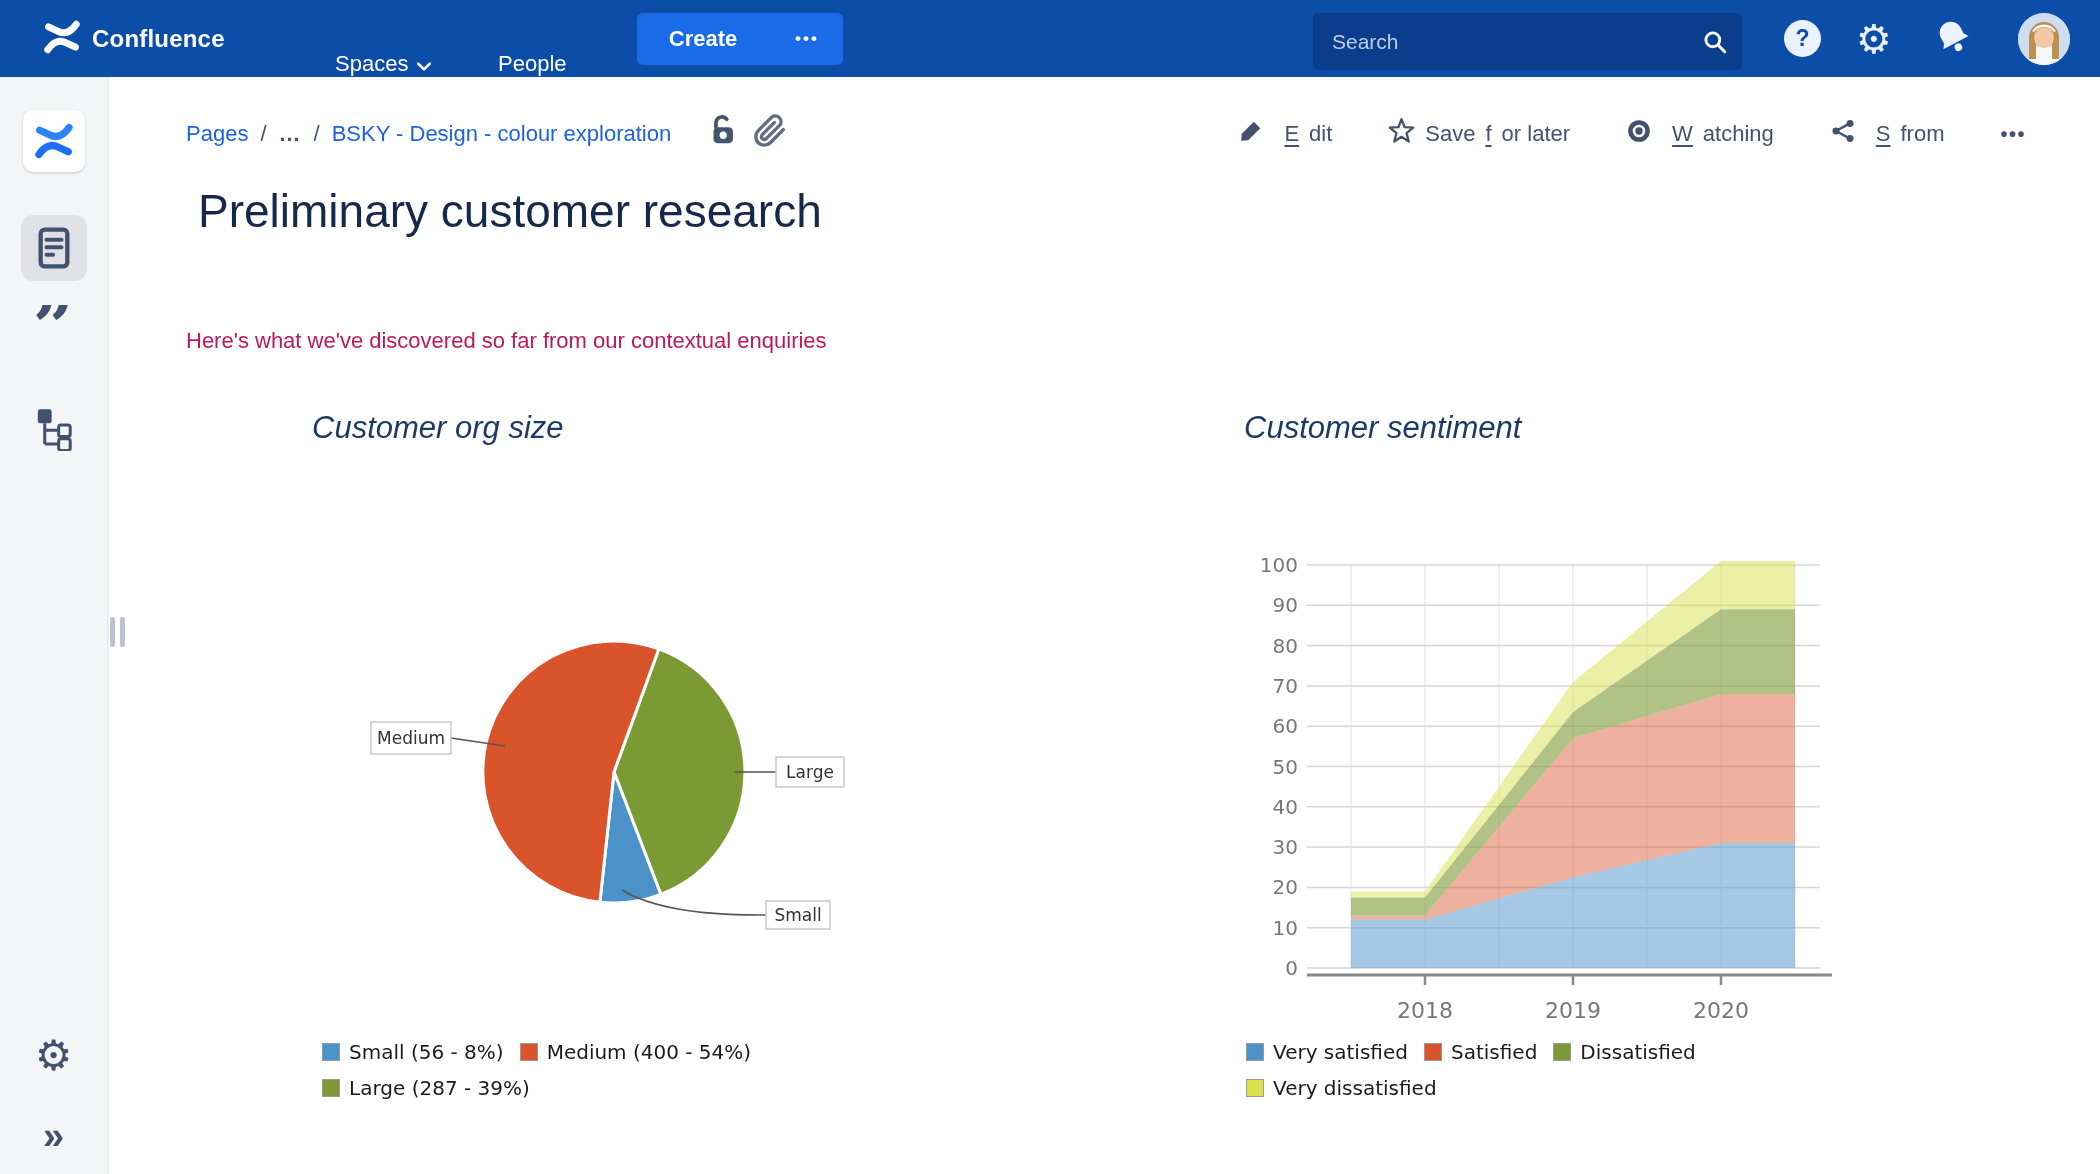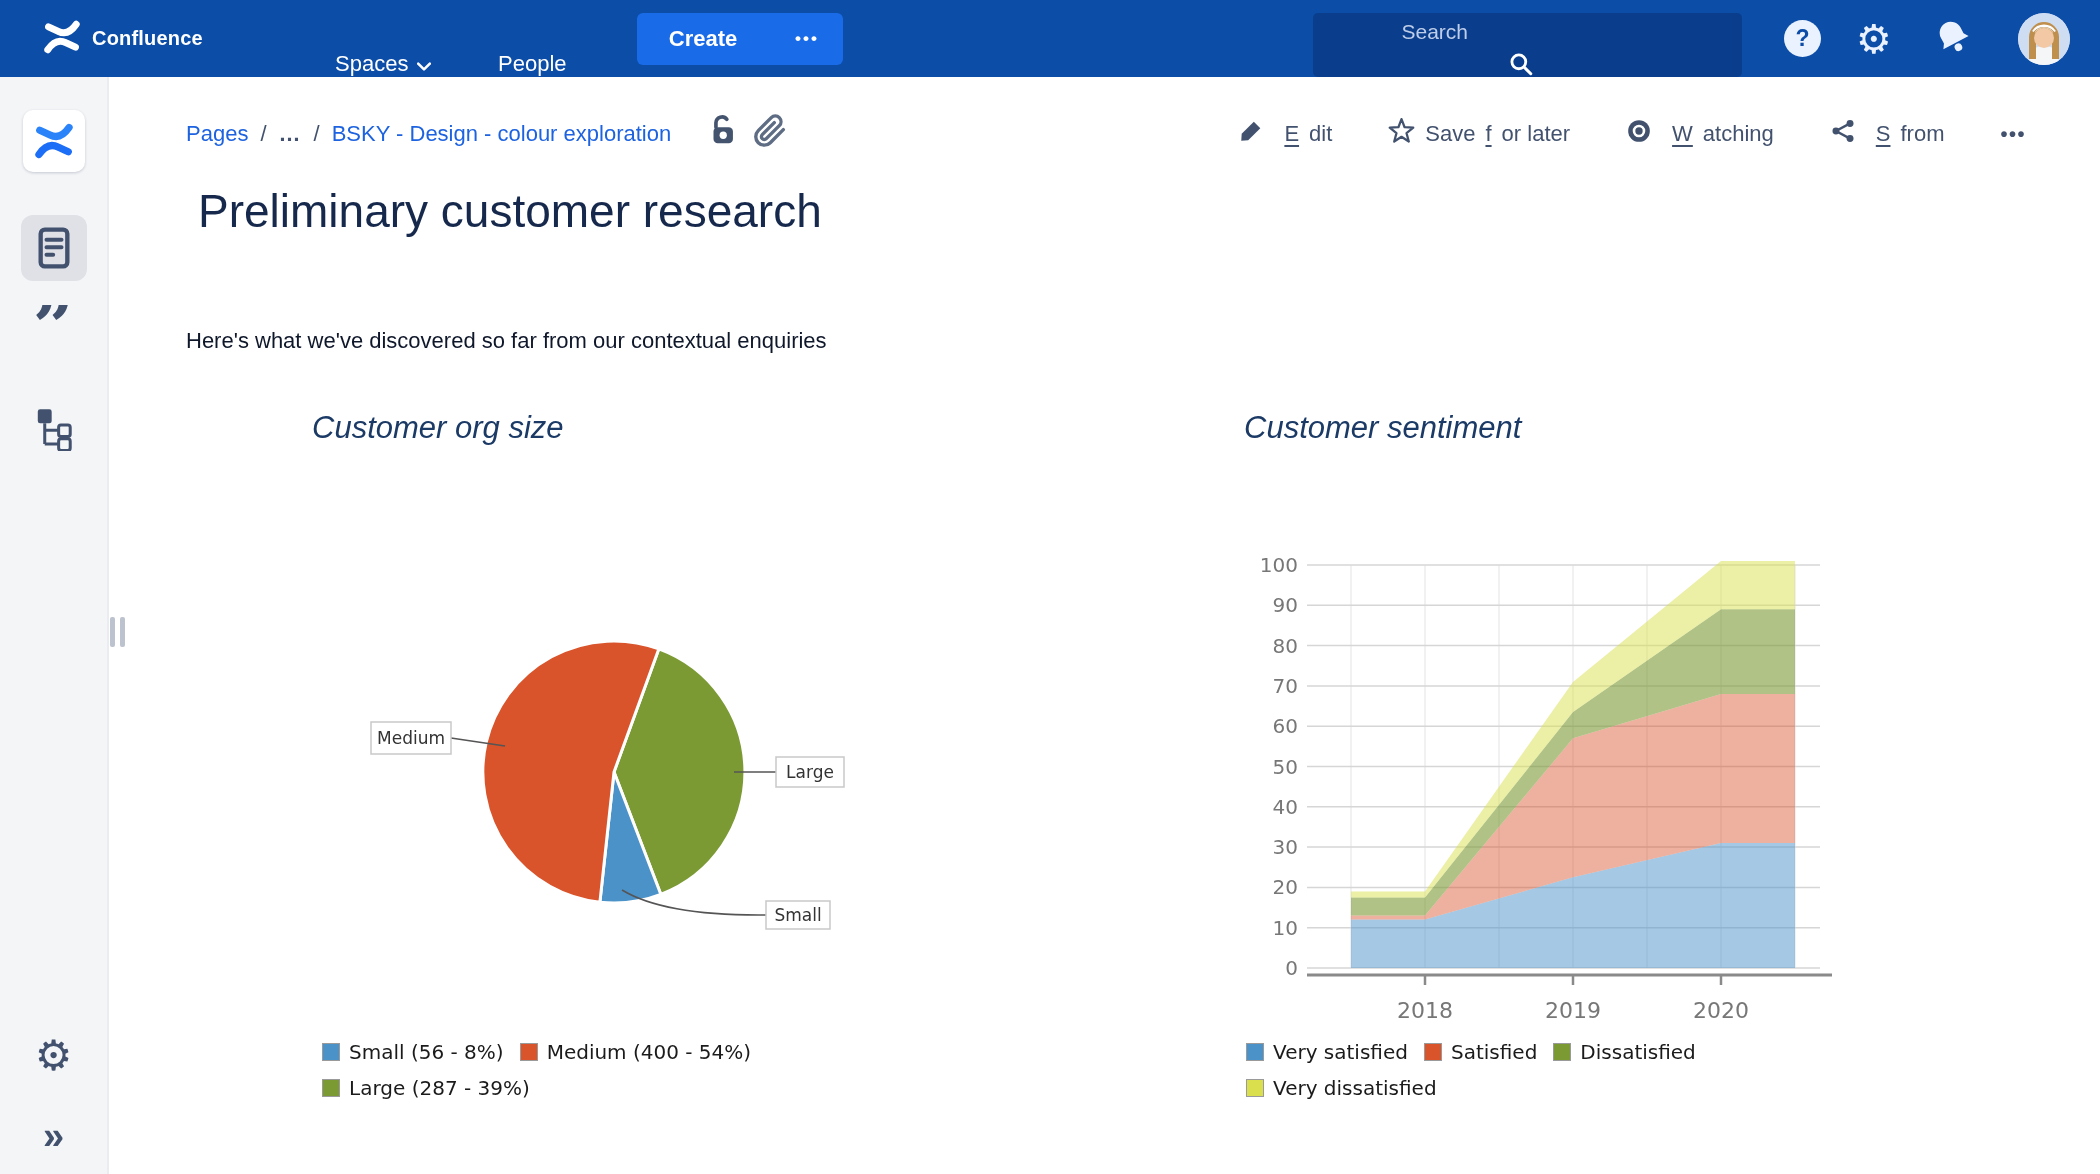--- a/index.html
+++ b/index.html
@@ -2,34 +2,34 @@
 <html><head>
 <meta charset="utf-8">
 <style>
   html,body{margin:0;padding:0;background:#fff;}
   .screen{position:relative;width:2100px;height:1174px;background:#fff;overflow:hidden;
           font-family:"Liberation Sans",sans-serif;}
 
   
   .topnav{position:absolute;left:0;top:0;width:2100px;height:77px;background:#0C4DA8;}
   .brand{position:absolute;left:44px;top:0;height:77px;display:flex;align-items:center;gap:12px;cursor:pointer;}
-  .brand-text{color:#fff;font-size:20px;font-weight:700;letter-spacing:.2px;}
+  .brand-text{color:#fff;font-size:24px;font-weight:700;letter-spacing:.2px;}
   .nav-item{position:absolute;top:0;height:77px;display:flex;align-items:flex-end;gap:9px;
             color:#fff;font-size:22px;cursor:pointer;}
   .nav-spaces{left:335px;}
   .nav-people{left:498px;}
   .create-group{position:absolute;left:637px;top:13px;height:52px;width:206px;background:#1A6BE8;
                 border-radius:6px;display:flex;align-items:center;overflow:hidden;}
   .create-main{width:132px;display:flex;align-items:center;justify-content:center;
                color:#fff;font-size:22px;font-weight:700;cursor:pointer;}
   .create-divider{width:2px;background:rgba(0,20,70,0.45);}
   .create-more{flex:1;display:flex;align-items:center;justify-content:center;color:#fff;
                font-size:17px;font-weight:700;letter-spacing:2px;cursor:pointer;}
-  .search-box{position:absolute;left:1313px;top:13px;width:429px;height:64px;background:#0A3E8C;
-              border-radius:5px;display:flex;align-items:center;flex-direction:column;}
+  .search-box{position:absolute;left:1313px;top:13px;width:429px;height:57px;background:#0A3E8C;
+              border-radius:5px;display:flex;align-items:center;}
   .search-box input{flex:1;height:100%;background:transparent;border:none;outline:none;
               color:#fff;font-size:21px;padding:0 0 0 19px;font-family:"Liberation Sans",sans-serif;}
   .search-box input::placeholder{color:#BECDE9;opacity:1;}
   .search-glyph{margin-right:14px;display:flex;}
   .nav-icon{position:absolute;top:0;height:77px;display:flex;align-items:center;cursor:pointer;}
   .help-circle{width:37px;height:37px;border-radius:50%;background:#EAF1FF;display:flex;
                align-items:center;justify-content:center;color:#0C4DA8;font-size:23px;font-weight:700;}
   .gear-glyph{color:#EAF1FF;font-size:40px;line-height:1;font-family:"DejaVu Sans",sans-serif;}
   .avatar{width:52px;height:52px;border-radius:50%;overflow:hidden;background:#CFDDF3;}
 
@@ -62,21 +62,21 @@
   .crumb-ellipsis{font-weight:700;letter-spacing:1px;cursor:pointer;}
   .crumb-icons{display:flex;align-items:center;gap:14px;margin-left:22px;}
   .actionbar{position:absolute;top:112px;right:74px;height:44px;display:flex;align-items:center;gap:56px;}
   .action{display:flex;align-items:center;gap:10px;color:#42526E;font-size:22px;cursor:pointer;white-space:nowrap;}
   .action u{text-underline-offset:4px;}
   .action-more{font-weight:700;letter-spacing:1.5px;color:#42526E;font-size:20px;cursor:pointer;}
 
   
   .page-title{position:absolute;left:186px;top:172px;font-size:46px;font-weight:500;color:#16294C;}
   .byline{position:absolute;left:186px;top:250px;font-size:20px;color:#6B778C;}
-  .intro{position:absolute;left:186px;top:328px;font-size:22px;color:#0f172a;}
+  .intro{position:absolute;left:186px;top:328px;font-size:22px;color:#be185d;}
 
   .chart-title{position:absolute;font-size:31px;font-weight:500;color:#1B3A66;font-style:italic;}
   .pie-title{left:312px;top:410px;}
   .area-title{left:1244px;top:410px;}
   .chart-svg{position:absolute;}
   #pie-svg{left:330px;top:590px;}
   #area-svg{left:1240px;top:545px;}
 
   .legend{position:absolute;top:1040px;display:flex;flex-wrap:wrap;align-items:flex-start;}
   #pie-legend{left:322px;width:480px;}

